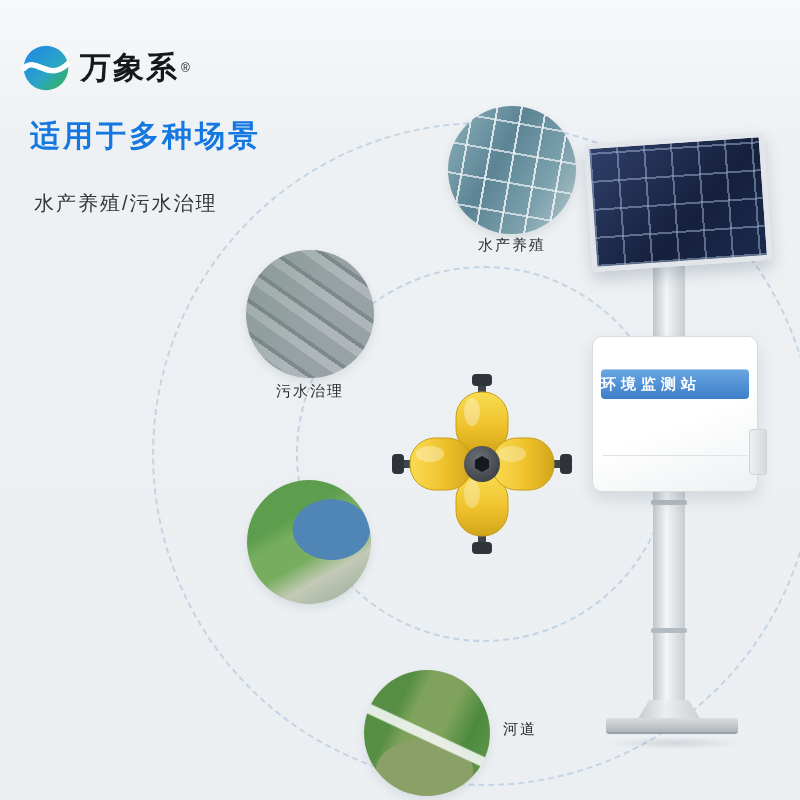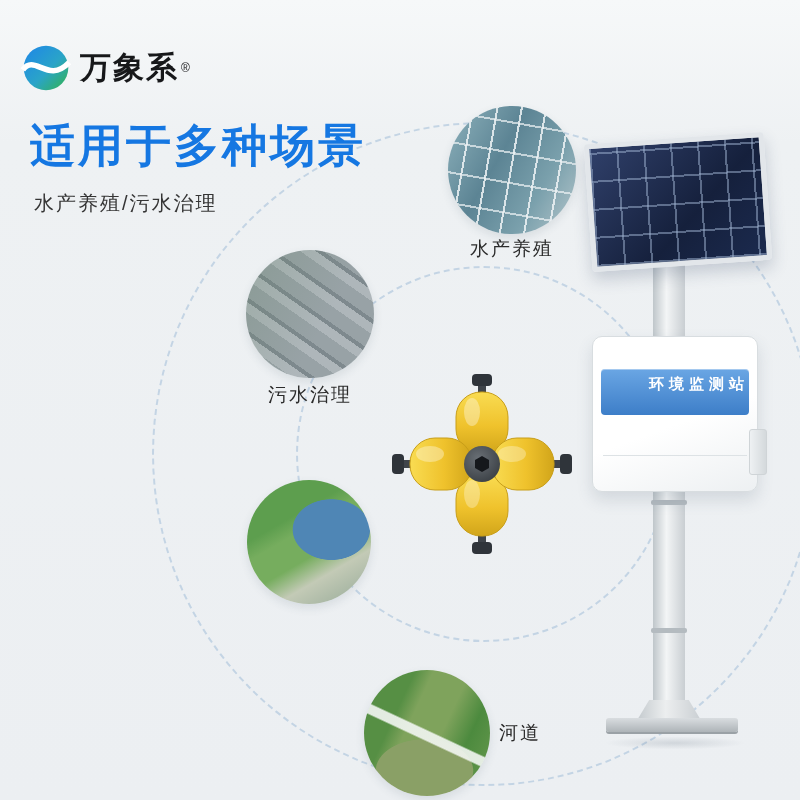--- a/index.html
+++ b/index.html
@@ -16,29 +16,29 @@
 
   
   .brand{position:absolute;left:20px;top:42px;display:flex;align-items:center;gap:8px;}
   .brand-icon{width:52px;height:52px;}
   .brand-name{font-size:31px;font-weight:700;color:#17181a;letter-spacing:2px;}
   .brand-reg{font-size:12px;color:#17181a;vertical-align:super;margin-left:2px;}
 
   
   .hero-title{
     position:absolute;left:30px;top:116px;
-    font-size:45px;font-weight:800;color:#1577e2;letter-spacing:3px;
+    font-size:30px;font-weight:800;color:#1577e2;letter-spacing:3px;
   }
   .hero-sub{position:absolute;left:34px;font-size:20px;color:#353535;letter-spacing:2px;}
   .hero-sub-1{top:190px;}
   .hero-sub-2{top:237px;}
 
   
   .scene-photo{position:absolute;border-radius:50%;overflow:hidden;box-shadow:0 4px 10px rgba(60,80,100,.12);}
-  .scene-label{position:absolute;font-size:19px;color:#2b2b2b;letter-spacing:2px;text-align:center;}
+  .scene-label{position:absolute;font-size:15px;color:#2b2b2b;letter-spacing:2px;text-align:center;}
 
   .photo-aquaculture{
     left:448px;top:106px;width:128px;height:128px;
     background:
       repeating-linear-gradient(100deg, rgba(238,243,245,.85) 0 2px, transparent 2px 24px),
       repeating-linear-gradient(10deg, rgba(238,243,245,.7) 0 2px, transparent 2px 30px),
       linear-gradient(120deg,#8fb3bd 0%,#5c8494 40%,#7aa0ac 70%,#b7c8cd 100%);
   }
   .label-aquaculture{left:448px;top:236px;width:128px;}
 
@@ -89,24 +89,24 @@
     border:5px solid #e2e6ea;border-radius:4px;
     box-shadow:0 8px 16px rgba(50,70,100,.22);
   }
   .cabinet{
     position:absolute;left:592px;top:336px;width:164px;height:154px;
     background:linear-gradient(160deg,#ffffff 0 55%,#edf0f2 100%);
     border:1px solid #d8dde0;border-radius:10px;
     box-shadow:0 8px 16px rgba(60,80,100,.15);
   }
   .cabinet-band{
-    position:absolute;left:8px;right:8px;top:32px;height:46px;line-height:30px;
+    position:absolute;left:8px;right:8px;top:32px;height:30px;line-height:30px;
     background:linear-gradient(180deg,#6aa6e4,#3d7ec8);
     border-radius:4px;color:#fff;font-size:15px;font-weight:700;
-    letter-spacing:5px;text-align:right;
+    letter-spacing:5px;text-align:left;
     box-shadow:inset 0 1px 0 rgba(255,255,255,.4);
   }
   .cabinet-seam{position:absolute;left:10px;right:10px;top:118px;height:1px;background:#dde2e5;}
   .cabinet-side-box{
     position:absolute;right:-10px;top:92px;width:16px;height:44px;
     background:linear-gradient(90deg,#eef1f3,#d4d9dc);
     border:1px solid #cfd4d7;border-radius:3px;
   }
   .pole-flare{
     position:absolute;left:636px;top:700px;width:66px;height:22px;

